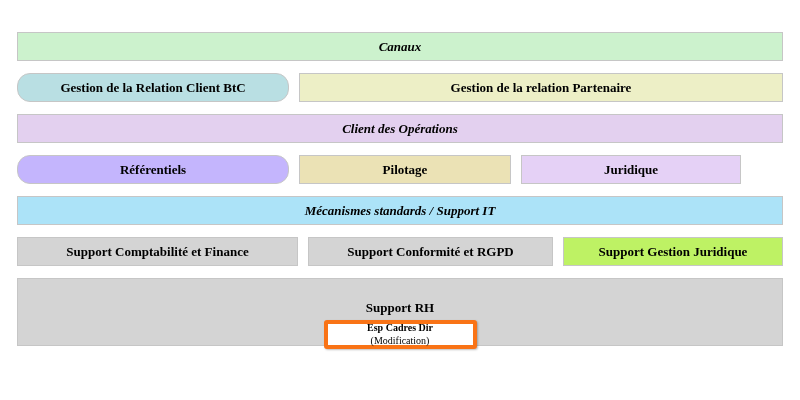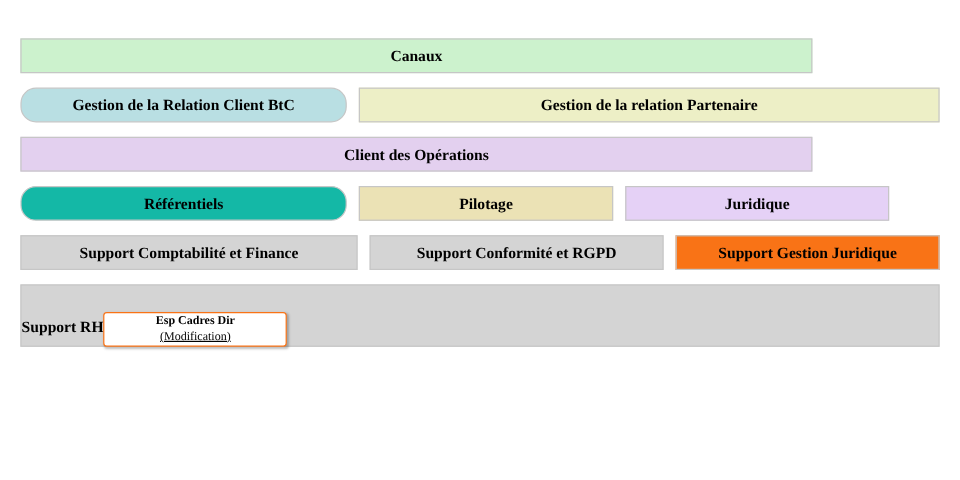--- a/index.html
+++ b/index.html
@@ -27,64 +27,64 @@
     height: 29px;
     border: 1px solid #c6c6c6;
     display: flex;
     align-items: center;
     justify-content: center;
     font-weight: bold;
     font-size: 13px;
     text-align: center;
     white-space: nowrap;
   }
-  .w-full { width: 660px; }
+  .w-full { width: 766px; font-style: italic; }
   .w-272 { width: 272px; border-radius: 13px; }
   .w-484 { width: 484px; }
   .w-254 { width: 212px; }
   .w-220 { width: 220px; }
   .w-281 { width: 281px; }
   .w-245 { width: 245px; }
   .support-rh {
     box-sizing: border-box;
     width: 766px;
-    height: 52px;
+    height: 68px;
     border: 1px solid #c6c6c6;
     display: flex;
+    flex-direction: column;
     align-items: center;
     padding-top: 20px;
   }
   .support-rh-title {
     font-weight: bold;
     font-size: 13px;
     line-height: 18px;
   }
   .app-card {
     box-sizing: border-box;
     margin-top: 3px;
     width: 153px;
     height: 29px;
     background: #ffffff;
-    border: 1px solid #f97316;
+    border: 4px solid #f97316;
     border-radius: 3px;
     box-shadow: 1px 1px 2px rgba(0,0,0,0.25);
     display: flex;
     flex-direction: column;
     align-items: center;
     justify-content: center;
     line-height: 1.25;
   }
   .app-card .card-title {
     font-weight: bold;
     font-size: 10px;
   }
   .app-card .card-subtitle {
     font-weight: normal;
     font-size: 10px;
-    text-decoration: underline;
   }
 </style>
 </head>
 <body>
 
 <div class="diagram">
 
   <div class="row">
     <div class="block w-full" style="background-color: rgb(204, 242, 205);">Canaux</div>
   </div>
@@ -92,30 +92,33 @@
   <div class="row">
     <div class="block w-272" style="background-color: rgb(185, 223, 227);">Gestion de la Relation Client BtC</div>
     <div class="block w-484" style="background-color: rgb(237, 239, 198);">Gestion de la relation Partenaire</div>
   </div>
 
   <div class="row">
     <div class="block w-full" style="background-color: rgb(227, 208, 239);">Client des Opérations</div>
   </div>
 
   <div class="row">
-    <div class="block w-272" style="background-color: #14b8a6;">Référentiels</div>
+    <div class="block w-272" style="background-color: #c4b5fd;">Référentiels</div>
     <div class="block w-254" style="background-color: rgb(235, 226, 181);">Pilotage</div>
     <div class="block w-220" style="background-color: rgb(229, 209, 246);">Juridique</div>
   </div>
 
+  <div class="row">
+    <div class="block w-full" style="background-color: rgb(172, 227, 248);">Mécanismes standards / Support IT</div>
+  </div>
 
   <div class="row">
     <div class="block w-281" style="background-color: rgb(212, 212, 212);">Support Comptabilité et Finance</div>
     <div class="block w-245" style="background-color: rgb(212, 212, 212);">Support Conformité et RGPD</div>
-    <div class="block w-220" style="background-color: #f97316;">Support Gestion Juridique</div>
+    <div class="block w-220" style="background-color: #bef264;">Support Gestion Juridique</div>
   </div>
 
   <div class="row">
     <div class="support-rh" style="background-color: rgb(212, 212, 212);">
       <div class="support-rh-title">Support RH</div>
       <div class="app-card" style="background-color: rgb(255, 255, 255);">
         <span class="card-title">Esp Cadres Dir</span>
         <span class="card-subtitle">(Modification)</span>
       </div>
     </div>

